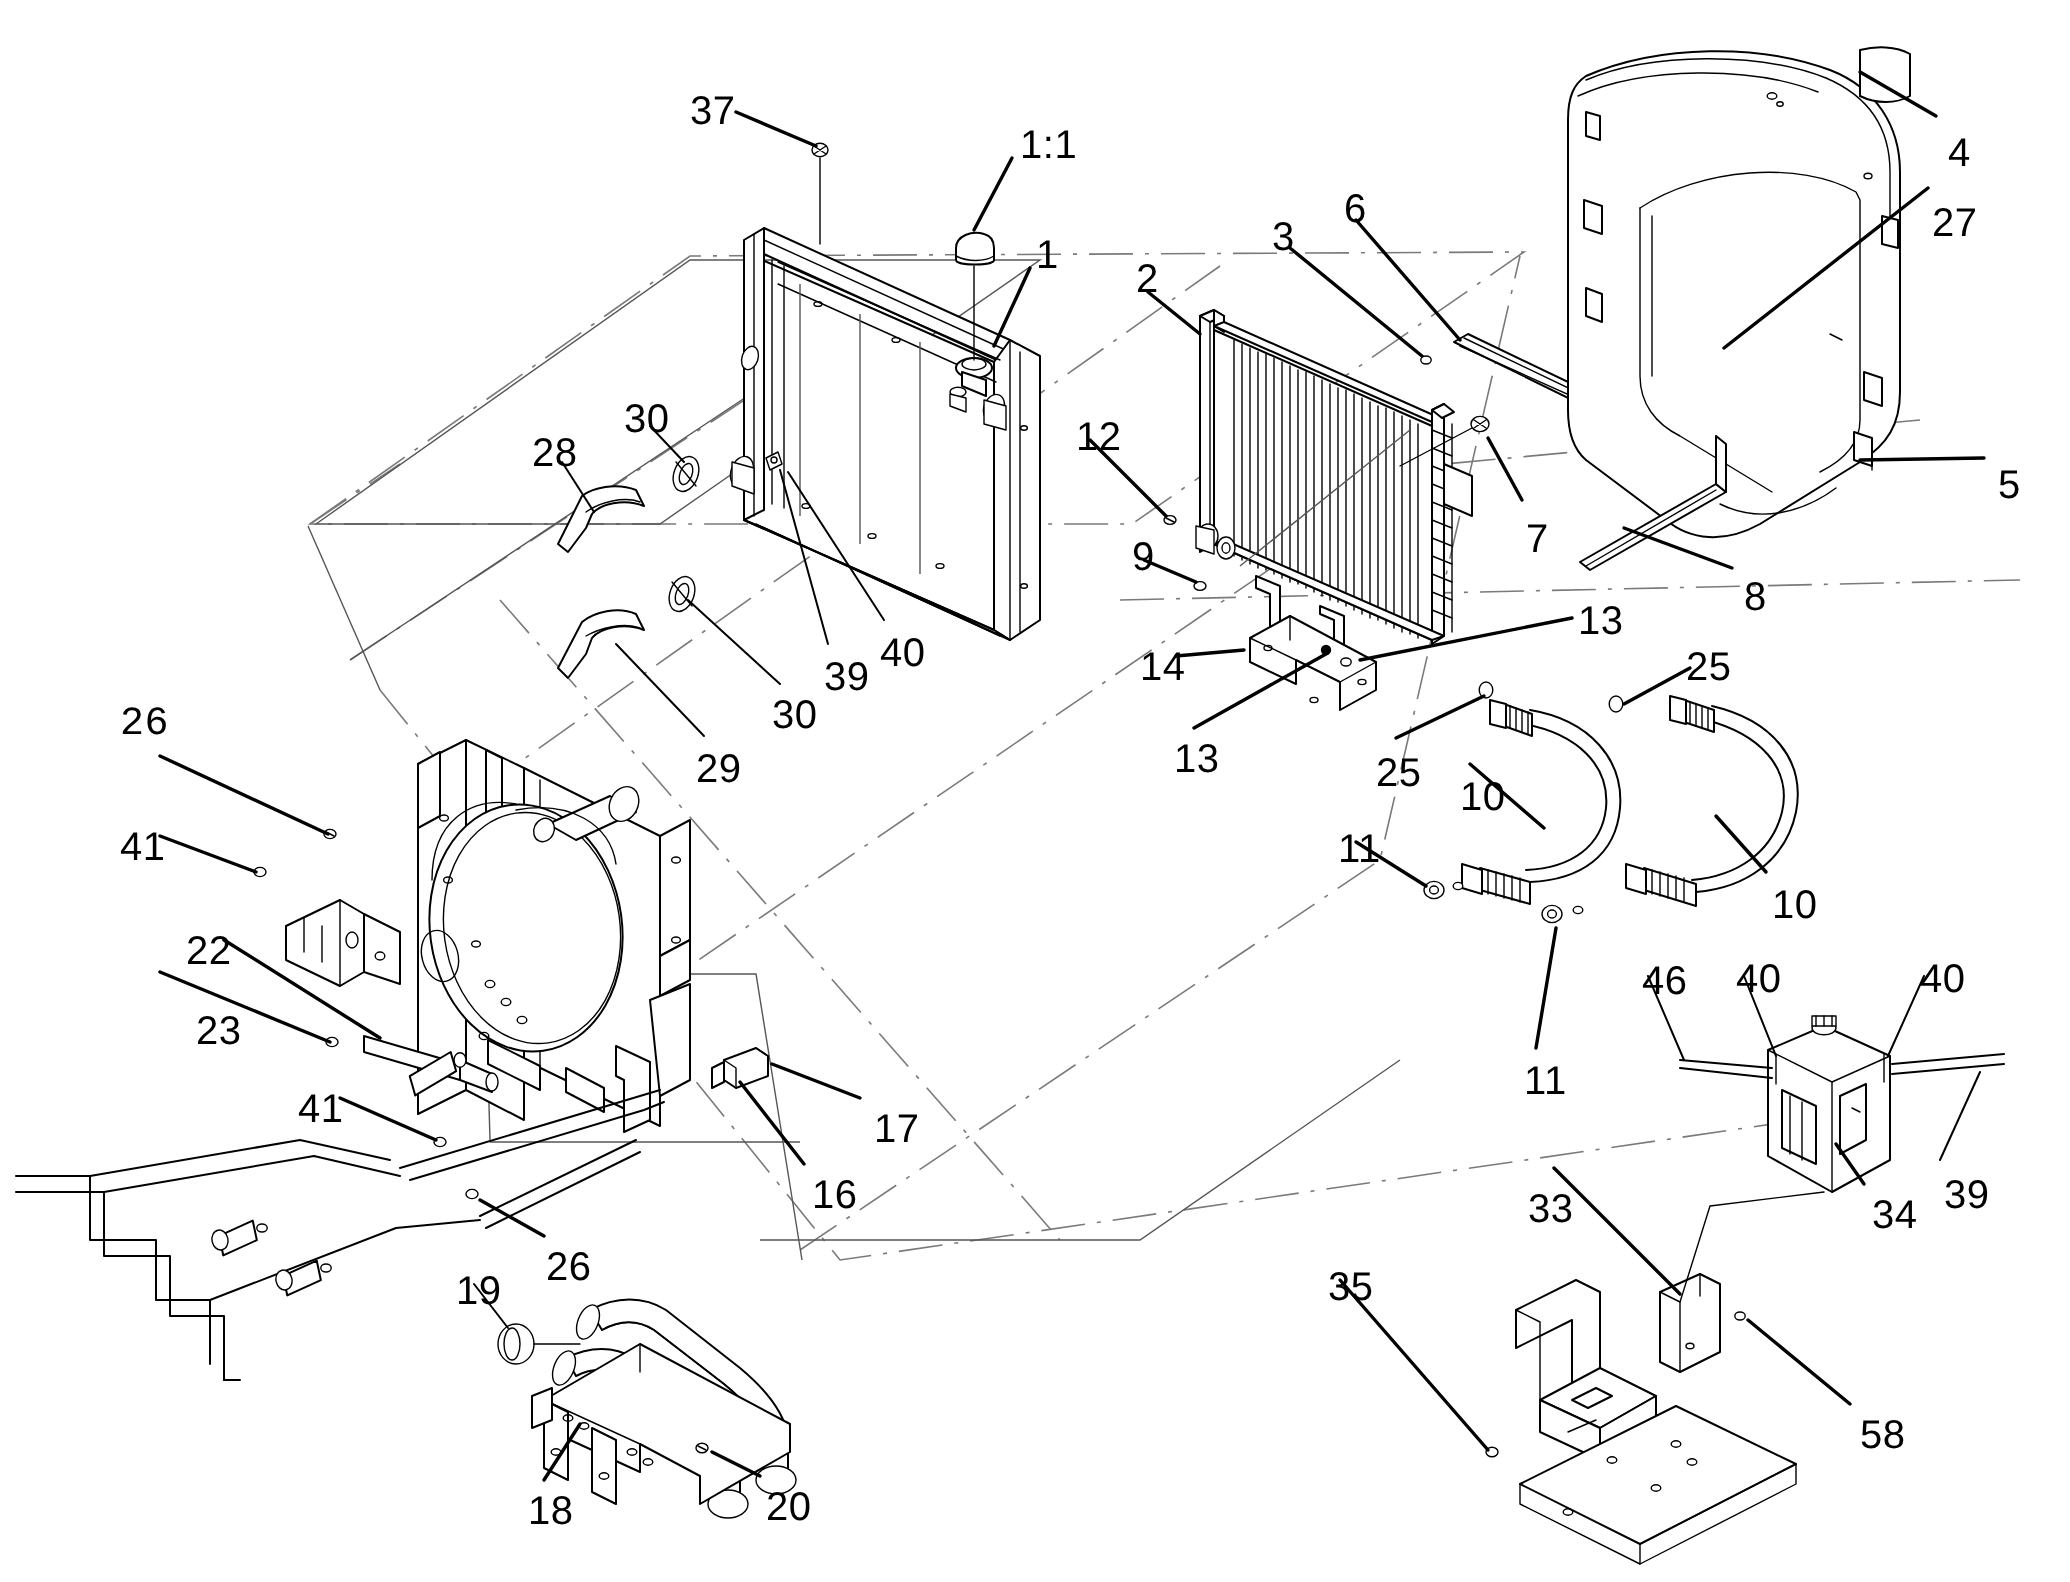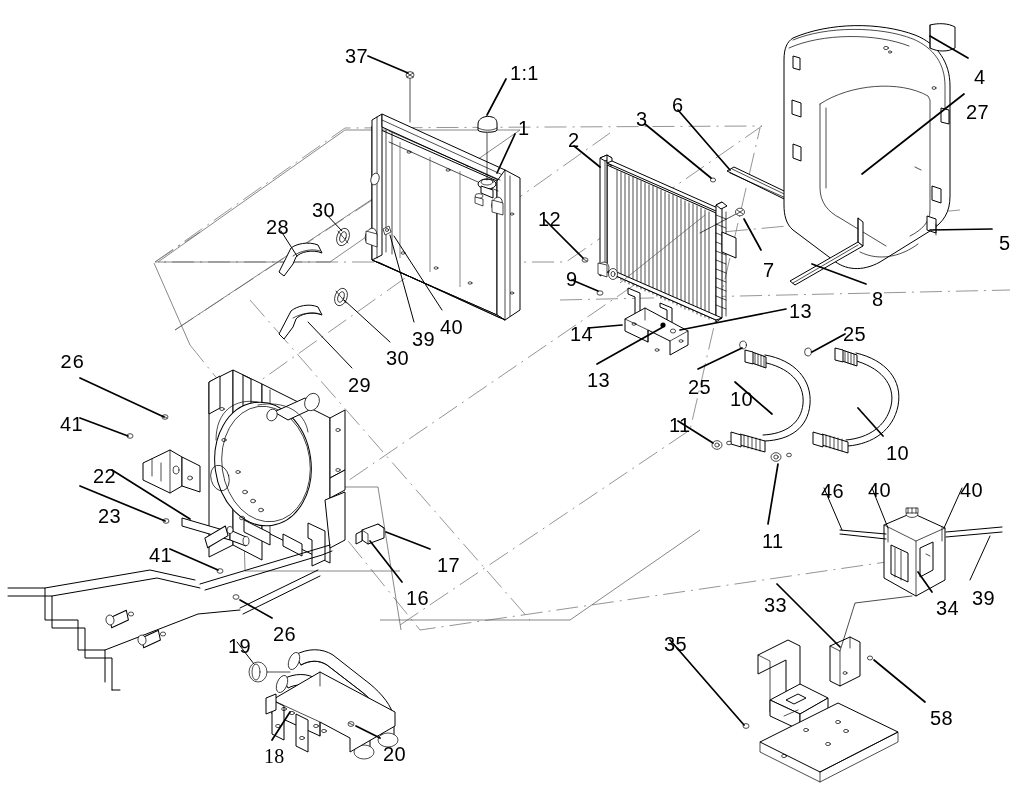--- a/index.html
+++ b/index.html
@@ -642,21 +642,21 @@
     <span class="callout" style="left: 762px; top: 531px;">11</span>
     <span class="callout" style="left: 60px; top: 353px; font-family: Liberation Mono, monospace;">26</span>
     <span class="callout" style="left: 60px; top: 414px;">41</span>
     <span class="callout" style="left: 93px; top: 466px;">22</span>
     <span class="callout" style="left: 60px; top: 506px; margin-left: 38px;">23</span>
     <span class="callout" style="left: 149px; top: 545px;">41</span>
     <span class="callout" style="left: 273px; top: 624px;">26</span>
     <span class="callout" style="left: 437px; top: 555px;">17</span>
     <span class="callout" style="left: 406px; top: 588px;">16</span>
     <span class="callout" style="left: 228px; top: 636px;">19</span>
-    <span class="callout" style="left: 264px; top: 746px; font-family: Liberation Serif, serif;">18</span>
+    <span class="callout" style="left: 264px; top: 746px;">18</span>
     <span class="callout" style="left: 383px; top: 744px;">20</span>
     <span class="callout" style="left: 821px; top: 481px;">46</span>
     <span class="callout" style="left: 868px; top: 480px;">40</span>
     <span class="callout" style="left: 960px; top: 480px;">40</span>
     <span class="callout" style="left: 972px; top: 588px;">39</span>
     <span class="callout" style="left: 764px; top: 579px; margin-top: 16px;">33</span>
     <span class="callout" style="left: 936px; top: 598px; text-align: right;">34</span>
     <span class="callout" style="left: 664px; top: 634px;">35</span>
     <span class="callout" style="left: 930px; top: 708px;">58</span>
   </div>

